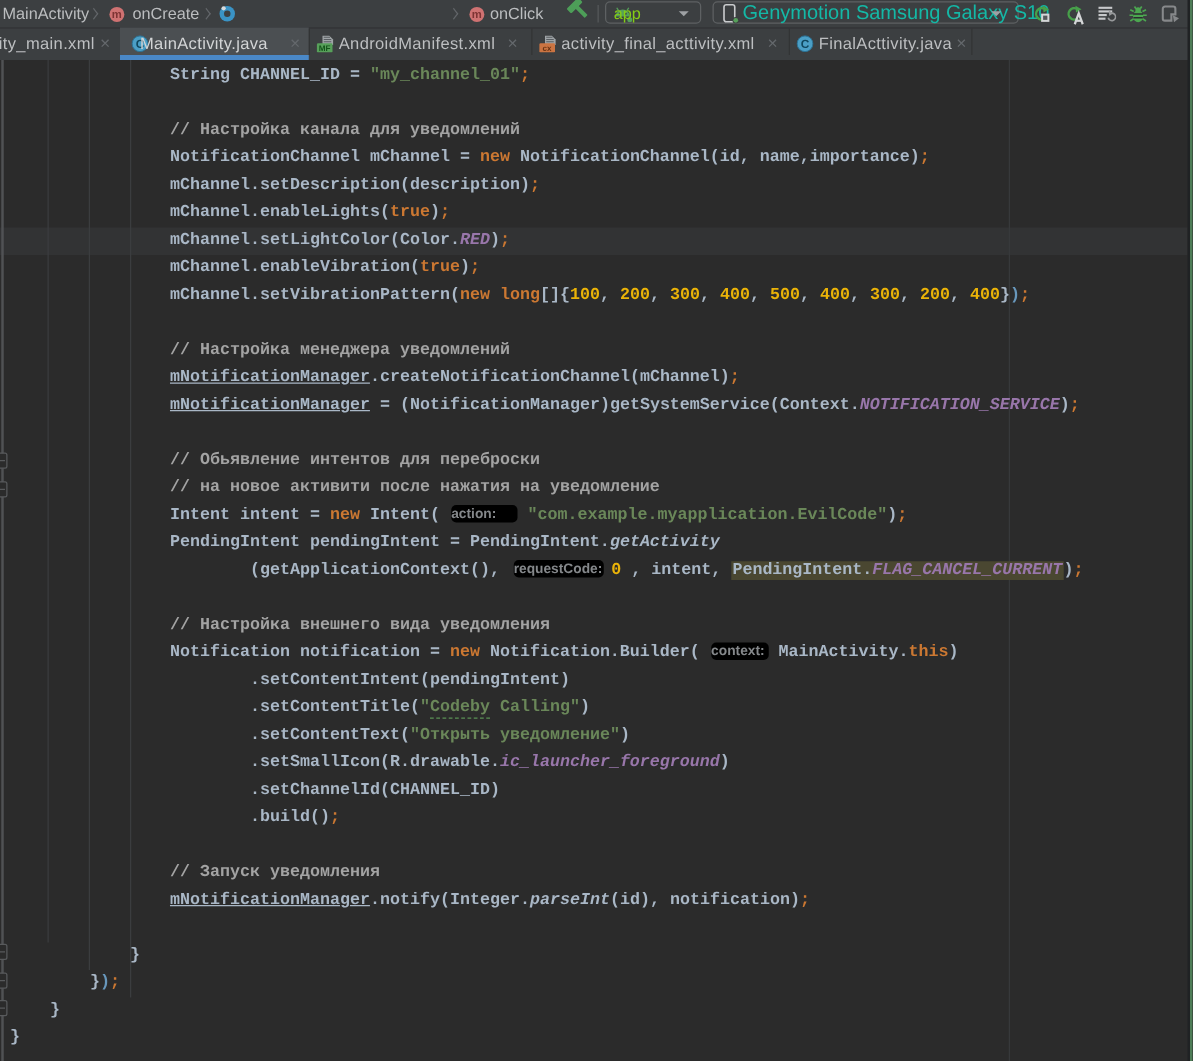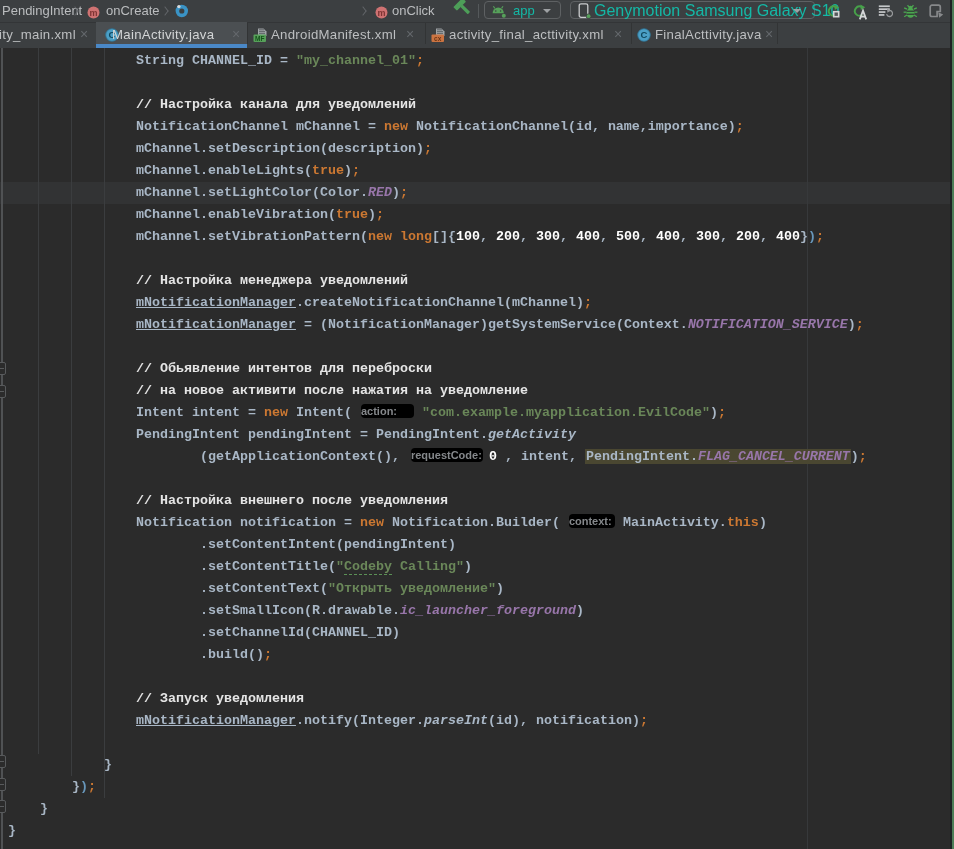--- a/index.html
+++ b/index.html
@@ -10,22 +10,22 @@
 .caret{position:absolute;width:0;height:0;border-left:4px solid transparent;border-right:4px solid transparent;border-top:4px solid #9ea1a4}
 .ticon{position:absolute;top:4px}
 .tabtxt{position:absolute;top:24px;height:22px;line-height:22px;font-size:13.2px;color:#bdbfc1;white-space:nowrap;letter-spacing:.3px}
 .x{position:absolute;top:24px;height:22px;line-height:21px;font-size:14px;color:#64686c}
 .tsep{position:absolute;top:23px;height:21px;width:1px;background:#323435}
 #ed{position:absolute;left:0;top:48px;width:954px;height:801px;background:#2b2b2b}
 .guide{position:absolute;width:1px;background:#3b3d3f}
 #code{position:absolute;left:8px;top:50px;font-family:"Liberation Mono",monospace;font-size:13.33px;line-height:22px;color:#a9b7c6;white-space:pre;font-weight:bold}
 .k{color:#cc7832}
 .s{color:#6a8759}
-.n{color:#ffffff}
-.c{color:#e5e5e5}
+.n{color:#eab308}
+.c{color:#a3a3a3}
 .p{color:#9876aa;font-style:italic}
 .i{font-style:italic}
 .u{text-decoration:underline}
 .b{color:#6897bb}
 .h{display:inline-block;background:#000000;color:#85888b;font-family:"Liberation Sans",sans-serif;font-style:normal;font-size:11px;line-height:14px;border-radius:4px;text-align:left;vertical-align:1px}
 .hl{background:#4a4731;padding:0 1px}
 .w{border-bottom:1px dashed #5b9156}
 .fold{position:absolute;left:-3px;width:9px;height:13px;border:1px solid #585a5c;border-radius:2px;background:#2b2b2b}
 .fold:after{content:"";position:absolute;left:1px;right:1px;top:5px;height:1px;background:#585a5c}
 </style></head>
@@ -55,38 +55,38 @@
                 <span class="c">// Настройка менеджера уведомлений</span>
                 <span class="u">mNotificationManager</span>.createNotificationChannel(mChannel)<span class="k">;</span>
                 <span class="u">mNotificationManager</span> = (NotificationManager)getSystemService(Context.<span class="p">NOTIFICATION_SERVICE</span>)<span class="k">;</span>
 
                 <span class="c">// Обьявление интентов для переброски</span>
                 <span class="c">// на новое активити после нажатия на уведомление</span>
                 Intent intent = <span class="k">new</span> Intent(<span class="h" style="width:53px;margin:0 8px 0 9px">action:</span><span class="s">"com.example.myapplication.EvilCode"</span>)<span class="k">;</span>
                 PendingIntent pendingIntent = PendingIntent.<span class="i">getActivity</span>
                         (getApplicationContext(),<span class="h" style="width:72px;margin:0 6px 0 11px">requestCode:</span><span class="n">0</span> , intent, <span class="hl">PendingIntent.<span class="p">FLAG_CANCEL_CURRENT</span></span>)<span class="k">;</span>
 
-                <span class="c">// Настройка внешнего после уведомления</span>
+                <span class="c">// Настройка внешнего вида уведомления</span>
                 Notification notification = <span class="k">new</span> Notification.Builder(<span class="h" style="width:46px;margin:0 8px 0 9px">context:</span>MainActivity.<span class="k">this</span>)
                         .setContentIntent(pendingIntent)
                         .setContentTitle(<span class="s">"<span class="w">Codeby</span> Calling"</span>)
                         .setContentText(<span class="s">"Открыть уведомление"</span>)
                         .setSmallIcon(R.drawable.<span class="p">ic_launcher_foreground</span>)
                         .setChannelId(CHANNEL_ID)
                         .build()<span class="k">;</span>
 
                 <span class="c">// Запуск уведомления</span>
                 <span class="u">mNotificationManager</span>.notify(Integer.<span class="i">parseInt</span>(id), notification)<span class="k">;</span>
 
             }
         }<span class="b">)</span><span class="k">;</span>
     }
 }</pre>
 <div id="bar">
-<span class="bi" style="left:2px">PendingIntent</span>
+<span class="bi" style="left:2px">MainActivity</span>
 <span class="chev" style="left:72px;transform:rotate(45deg) skew(8deg,8deg)"></span>
 <span class="ticon" style="left:87px;top:4.5px"><svg width="13" height="13" viewBox="0 0 13 13">
         <circle cx="6.5" cy="6.5" r="6" fill="#cf7272"></circle>
         <text x="6.5" y="9.6" font-size="9" font-weight="bold" font-family="Liberation Sans" fill="#7e3333" text-anchor="middle">m</text>
       </svg></span>
 <span class="bi" style="left:106px">onCreate</span>
 <span class="chev" style="left:162px;transform:rotate(45deg) skew(8deg,8deg)"></span>
 <span class="ticon" style="left:175px;top:4px"><svg width="14" height="14" viewBox="0 0 14 14">
         <circle cx="6.8" cy="7" r="6.2" fill="#3a93c5"></circle>
         <circle cx="6.8" cy="7" r="2.6" fill="#3c3f41"></circle>
@@ -107,21 +107,21 @@
 <span style="position:absolute;left:478px;top:4px;width:1px;height:14px;background:#55595b"></span>
 <span class="ddbox" style="left:484px;width:77px"></span>
 <span class="ticon" style="left:490px;top:3.5px"><svg width="16" height="14" viewBox="0 0 16 14">
         <path d="M2.6 9.2 A5.6 5.6 0 0 1 13.8 9.2 Z" fill="#56a05a"></path>
         <line x1="4.8" y1="4.4" x2="3.4" y2="2.2" stroke="#56a05a" stroke-width="1.1"></line>
         <line x1="11.6" y1="4.4" x2="13" y2="2.2" stroke="#56a05a" stroke-width="1.1"></line>
         <circle cx="5.8" cy="7" r="0.8" fill="#3c3f41"></circle>
         <circle cx="10.6" cy="7" r="0.8" fill="#3c3f41"></circle>
         <circle cx="13.8" cy="11.8" r="2" fill="#56a05a"></circle>
       </svg></span>
-<span class="bi" style="left:513px;color:#14b8a6">app</span>
+<span class="bi" style="left:491px;color:#84cc16">app</span>
 <span class="caret" style="left:543px;top:9px"></span>
 <span class="ddbox" style="left:570px;width:245px"></span>
 <span class="ticon" style="left:578px;top:2.5px"><svg width="14" height="16" viewBox="0 0 14 16">
         <rect x="1.2" y="0.8" width="8.6" height="13.6" rx="1.8" fill="none" stroke="#c9cbcd" stroke-width="1.3"></rect>
         <circle cx="10.6" cy="13.2" r="2.6" fill="#3c3f41"></circle>
         <circle cx="10.6" cy="13.2" r="1.9" fill="#56a05a"></circle>
       </svg></span>
 <span class="bi" style="left:594px;font-size:16px;color:#14b8a6">Genymotion Samsung Galaxy S10</span>
 <span class="caret" style="left:793px;top:9px"></span>
 <span class="ticon" style="left:826px;top:3.5px"><svg width="15" height="15" viewBox="0 0 15 15">

